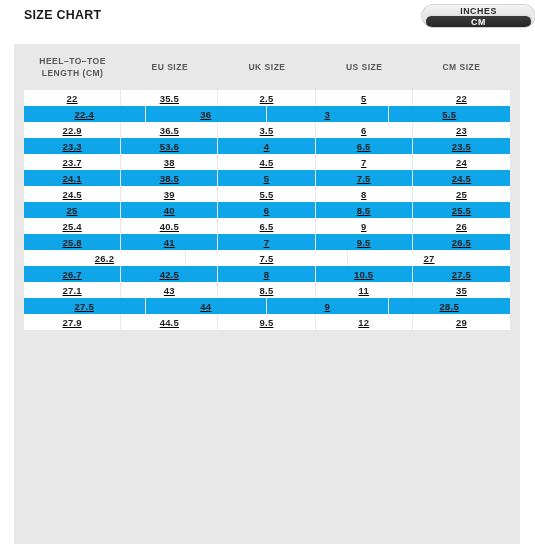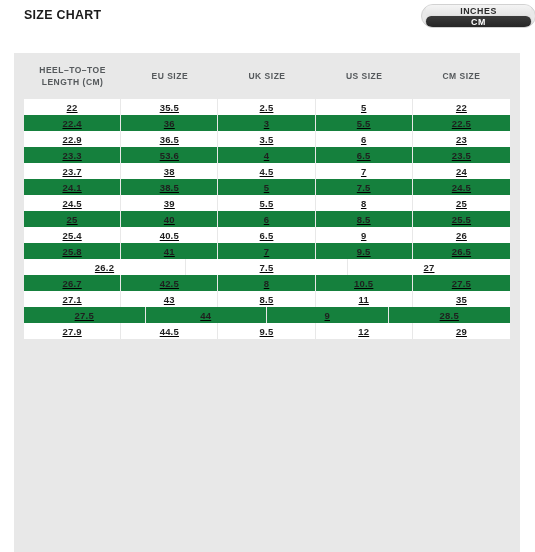--- a/index.html
+++ b/index.html
@@ -82,21 +82,21 @@
     color: #ffffff;
     background: linear-gradient(#3b3b3b, #262626);
     border-radius: 12px;
     box-shadow: 0 1px 2px rgba(0,0,0,0.35);
   }
 
   
   .chart-shell {
     position: absolute;
     left: 14px;
-    top: 53px;
+    top: 44px;
     width: 506px;
     height: 500px;
     background: #e8e8e8;
     padding: 0 10px 9px 10px;
   }
 
   
   .thead {
     display: flex;
     height: 46px;
@@ -127,21 +127,21 @@
     flex-direction: column;
   }
 
   .trow {
     display: flex;
     height: 16px;
     text-decoration: underline;
   }
 
   .trow.odd  { background: #ffffff; }
-  .trow.even { background: #15803d; text-align: right; }
+  .trow.even { background: #0ea5e9; text-align: right; }
 
   .td {
     flex: 1 1 20%;
     display: flex;
     align-items: center;
     justify-content: center;
     font-size: 9.5px;
     font-weight: bold;
     color: #1f1f1f;
     letter-spacing: 0.2px;
@@ -191,21 +191,20 @@
           <div class="td">35.5</div>
           <div class="td">2.5</div>
           <div class="td">5</div>
           <div class="td">22</div>
         </div>
         <div class="trow even">
           <div class="td">22.4</div>
           <div class="td">36</div>
           <div class="td">3</div>
           <div class="td">5.5</div>
-          <div class="td">22.5</div>
         </div>
         <div class="trow odd">
           <div class="td">22.9</div>
           <div class="td">36.5</div>
           <div class="td">3.5</div>
           <div class="td">6</div>
           <div class="td">23</div>
         </div>
         <div class="trow even">
           <div class="td">23.3</div>

